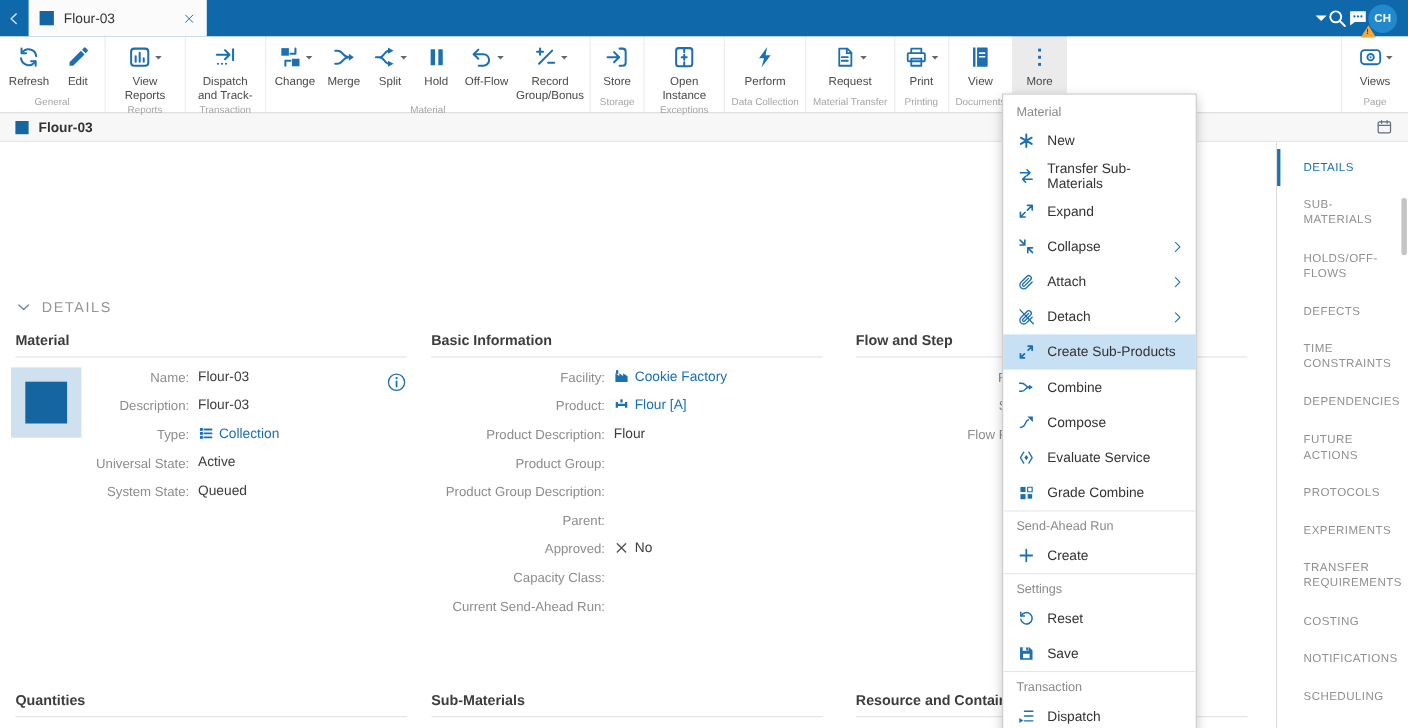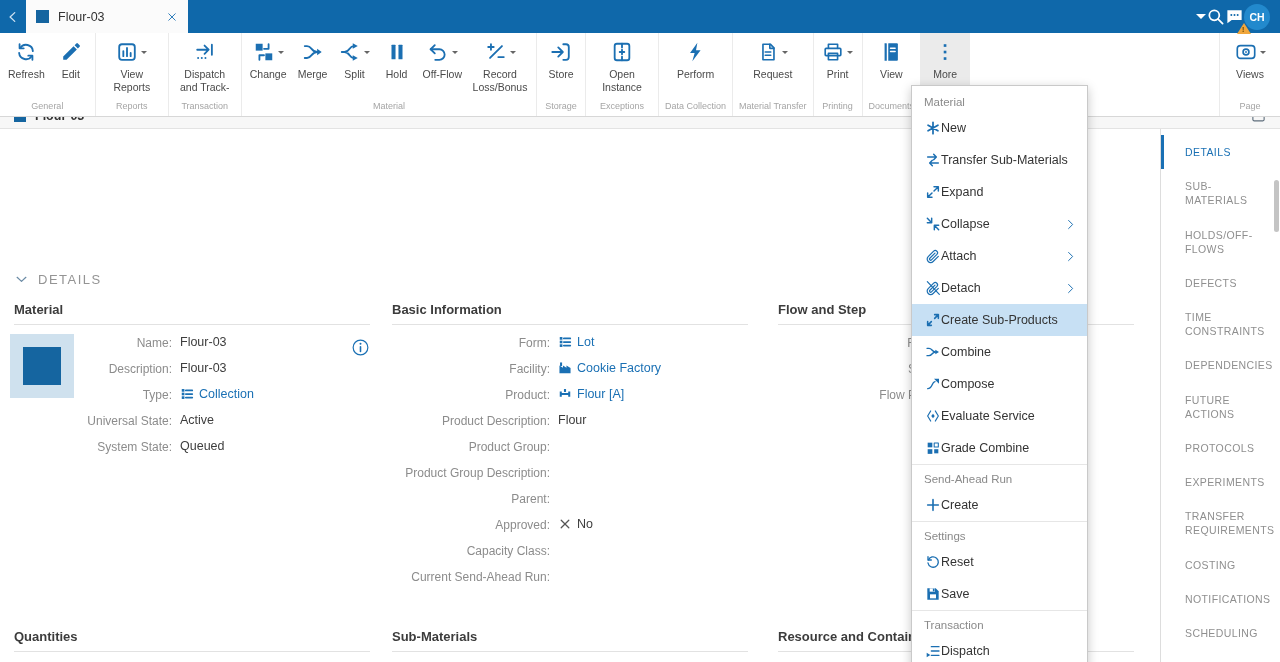--- a/index.html
+++ b/index.html
@@ -15,21 +15,21 @@
   .tab-label { font-size:12.5px; color:#333; white-space:nowrap; overflow:hidden; }
   .tab-close { margin-left:auto; width:12px; height:12px; color:#1a70b4; flex:none; }
   .topbar-right { margin-left:auto; display:flex; align-items:center; padding-right:10px; }
   .tb-caret { width:0; height:0; border:5px solid transparent; border-top-color:#fff; margin-top:5px; }
   .tb-ic { width:19px; height:19px; color:#fff; }
   .avatar { width:26px; height:26px; border-radius:50%; background:#2289cd; color:#fff; font-size:10.5px; font-weight:bold; display:flex; align-items:center; justify-content:center; position:relative; }
   .avatar-badge { position:absolute; left:-7px; bottom:-4px; width:0; height:0; border:7px solid transparent; border-bottom:11px solid #f0a63c; border-top:none; }
   .avatar-badge span { position:absolute; left:-2px; top:3px; font-size:7px; font-weight:bold; color:#5e4200; }
 
   
-  .toolbar { position:absolute; top:33px; left:0; right:0; height:84px; background:#fff; border-bottom:1px solid #d7d7d7; display:flex; align-items:stretch; z-index:30; }
+  .toolbar { position:absolute; top:33px; left:0; right:0; height:70px; background:#fff; border-bottom:1px solid #d7d7d7; display:flex; align-items:stretch; z-index:30; }
   .tgroup { display:flex; flex-direction:column; border-right:1px solid #ebebeb; padding:0 3px; }
   .tgroup.active { background:#ebebeb; }
   .tgroup.pushright { margin-left:auto; border-left:1px solid #ebebeb; border-right:none; padding:0 9px; }
   .tgroup-buttons { display:flex; flex:1; align-items:flex-start; justify-content:center; }
   .tbtn { display:flex; flex-direction:column; align-items:center; padding:7px 5px 0; min-width:42px; max-width:66px; cursor:default; }
   .ticon-wrap { display:flex; align-items:center; gap:3px; height:24px; }
   .ticon { width:22px; height:22px; color:#1b6fb2; display:inline-flex; }
   .tcaret { width:0; height:0; border:3.5px solid transparent; border-top-color:#666; margin-top:4px; }
   .tlabel { font-size:10.5px; color:#4a4a4a; text-align:center; line-height:1.2; margin-top:4px; }
   .tgroup-label { text-align:center; font-size:9px; color:#a5a5a5; padding:2px 3px 5px; white-space:nowrap; min-height:16px; }
@@ -68,21 +68,21 @@
   
   .sidebar { position:absolute; top:129px; right:0; width:120px; bottom:0; border-left:1px solid #ddd; padding-top:6px; background:#fff; }
   .side-item { padding:10px 6px 10px 24px; font-size:10.5px; color:#8f8f8f; letter-spacing:.4px; line-height:1.35; cursor:default; }
   .side-item.active { color:#1a70b4; box-shadow:inset 3px 0 0 #1a70b4; }
   .scrollthumb { position:absolute; right:1px; top:180px; width:5px; height:52px; background:#c4c4c4; border-radius:3px; z-index:70; }
 
   
   .menu { position:absolute; left:911px; top:85px; width:177px; background:#fff; border:1px solid #c9c9c9; box-shadow:0 3px 10px rgba(0,0,0,.22); z-index:60; padding:2px 0 8px; }
   .msection + .msection { border-top:1px solid #e6e6e6; }
   .mheader { padding:8px 12px 4px; font-size:11.5px; color:#8a8a8a; }
-  .mitem { display:flex; align-items:center; height:32px; padding:0 10px 0 13px; font-size:12.5px; color:#333; cursor:default; }
+  .mitem { display:flex; align-items:center; height:32px; padding:0 10px 0 13px; gap:11px; font-size:12.5px; color:#333; cursor:default; }
   .mitem.highlighted { background:#c7e0f4; }
   .micon { width:16px; height:16px; color:#1b6fb2; flex:none; display:inline-flex; }
   .mchev { margin-left:auto; width:13px; height:13px; color:#1b6fb2; flex:none; }
   svg { display:block; }
 </style>
 </head>
 <body>
 
 <div class="topbar">
   <div class="backbtn">
@@ -274,21 +274,21 @@
             <div class="ticon-wrap">
               <span class="ticon">
               <svg viewBox="0 0 24 24" width="100%" height="100%" fill="none" stroke="currentColor" stroke-width="2" stroke-linecap="round" stroke-linejoin="round">
                 <path d="M6.5 3.5v6M3.5 6.5h6"></path>
                 <path d="M18.5 5.5l-13 13"></path>
                 <path d="M14.5 17.5h6"></path>
               </svg>
             </span>
               <span class="tcaret"></span>
             </div>
-            <div class="tlabel">Record Loss/Bonus</div>
+            <div class="tlabel">Record Group/Bonus</div>
           </div>
         </div>
       <div class="tgroup-label">Material</div>
     </div>
 
     <div class="tgroup">
       <div class="tgroup-buttons">
 
           <div class="tbtn">
             <div class="ticon-wrap">
@@ -525,34 +525,20 @@
             <span>Queued</span>
           </div>
         </div>
       </div>
   </div>
 
   <div class="panel" id="p-basic">
     <h3>Basic Information</h3>
     <div class="rows">
 
-        <div class="frow">
-          <div class="flabel">Form:</div>
-          <div class="fvalue link">
-            <span class="ficon">
-              <svg viewBox="0 0 24 24" width="100%" height="100%" fill="none" stroke="currentColor" stroke-width="2" stroke-linecap="round" stroke-linejoin="round">
-                <rect x="3" y="3.5" width="4.6" height="4.6" fill="currentColor" stroke="none"></rect>
-                <rect x="3" y="9.7" width="4.6" height="4.6" fill="currentColor" stroke="none"></rect>
-                <rect x="3" y="15.9" width="4.6" height="4.6" fill="currentColor" stroke="none"></rect>
-                <path d="M10 5.8h11M10 12h11M10 18.2h11" stroke-width="3"></path>
-              </svg>
-            </span>
-            <span>Lot</span>
-          </div>
-        </div>
 
         <div class="frow">
           <div class="flabel">Facility:</div>
           <div class="fvalue link">
             <span class="ficon">
               <svg viewBox="0 0 24 24" width="100%" height="100%" fill="none" stroke="currentColor" stroke-width="2" stroke-linecap="round" stroke-linejoin="round">
                 <path fill="currentColor" stroke="none" d="M2.5 21V7.5l6 4v-4l6 4v-4l7 4.7V21h-19z"></path>
                 <rect x="3.5" y="2.5" width="3.5" height="6" fill="currentColor" stroke="none"></rect>
               </svg>
             </span>

